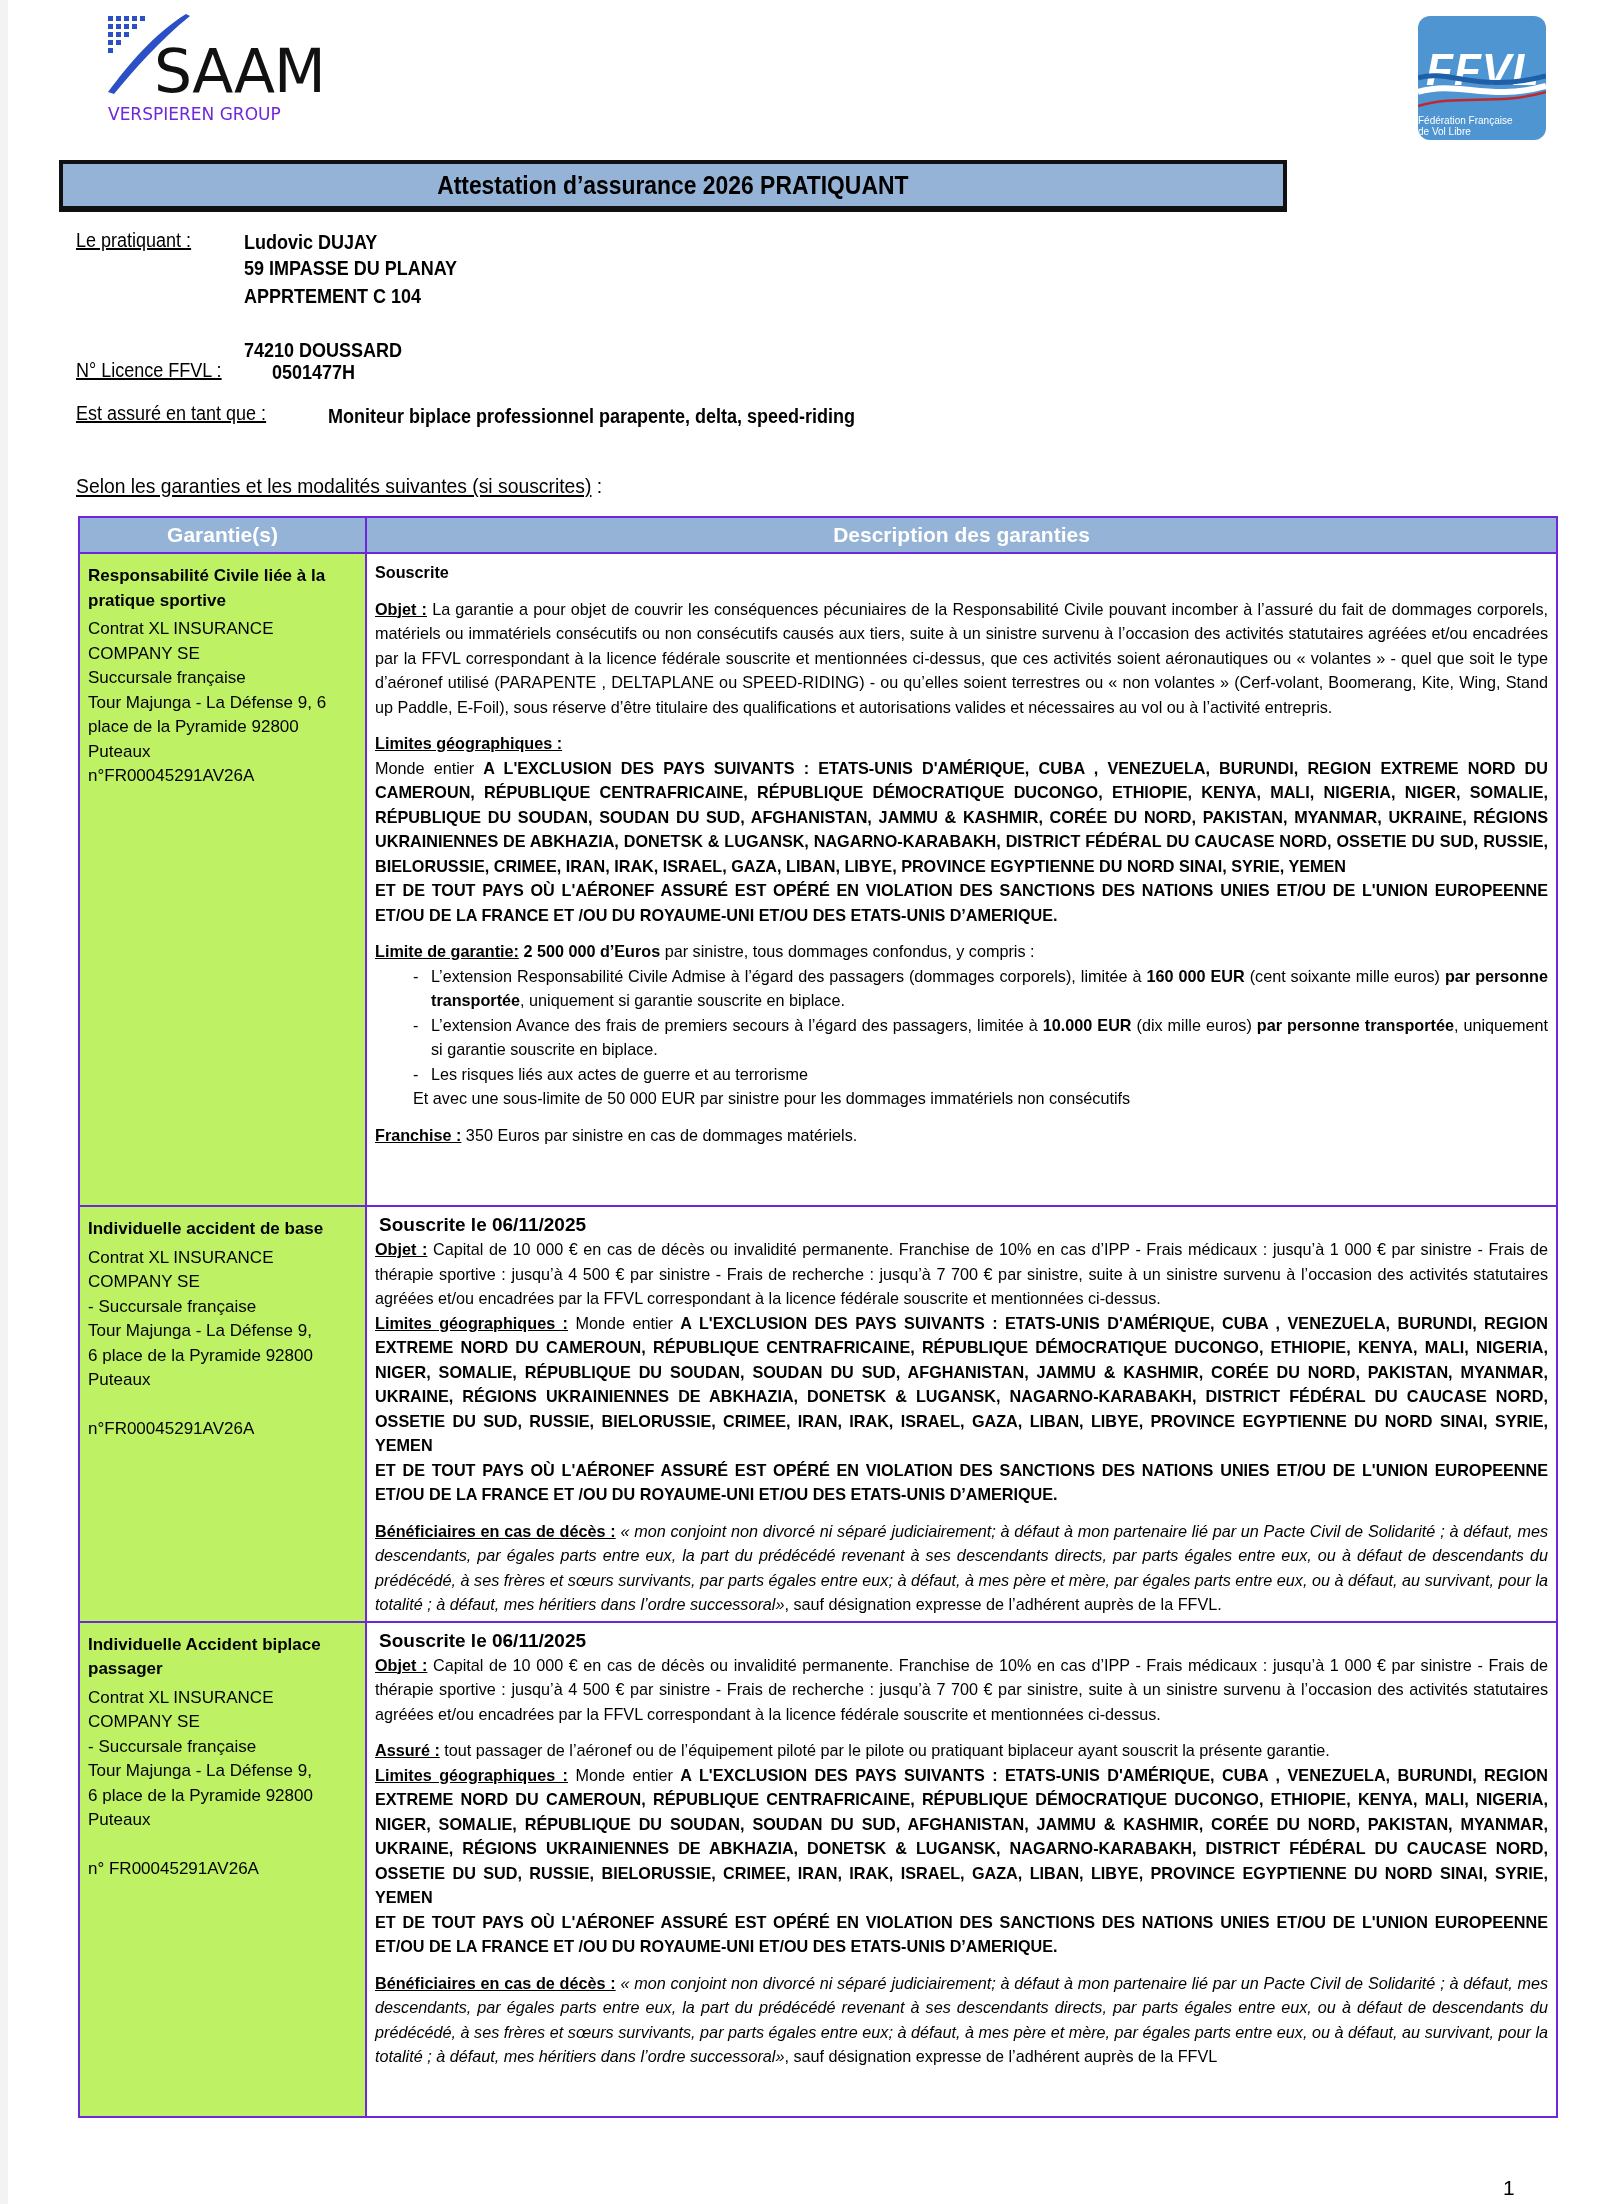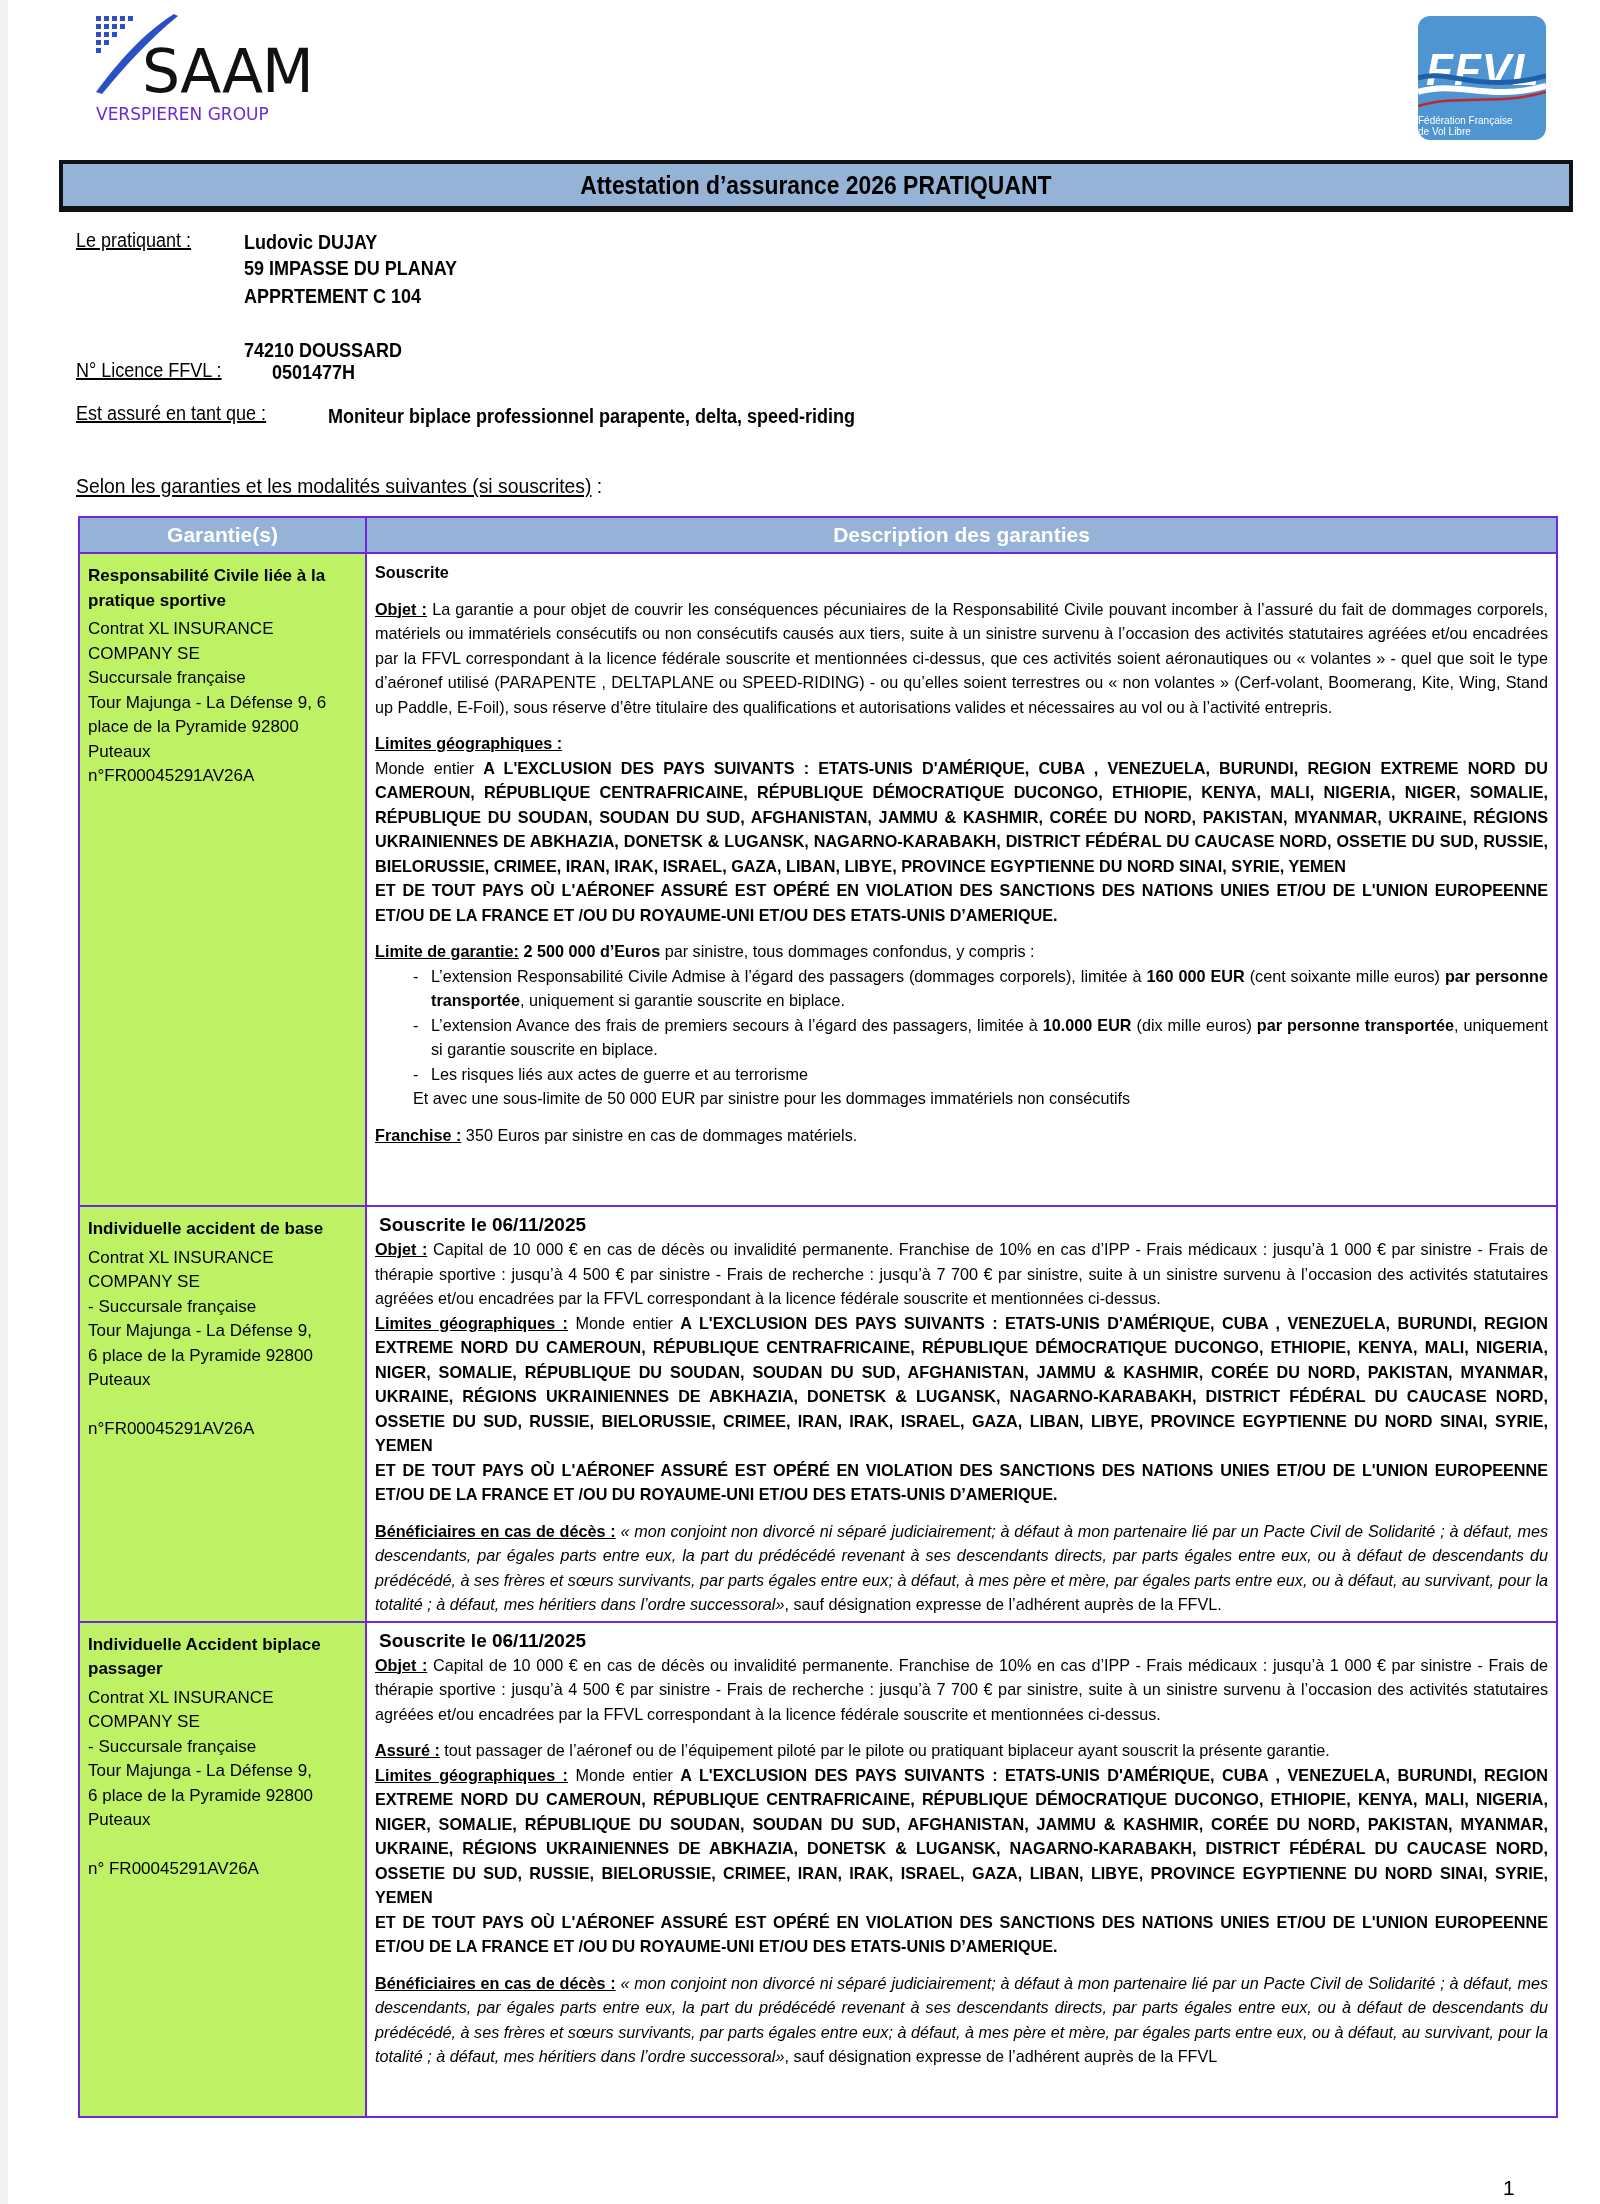--- a/index.html
+++ b/index.html
@@ -1,32 +1,32 @@
 <!DOCTYPE html>
 <html><head>
 <meta charset="utf-8">
 <style>
   * { box-sizing: border-box; margin: 0; padding: 0; }
   html, body { width: 1600px; height: 2204px; background: #ffffff; }
   body { position: relative; font-family: "Liberation Sans", sans-serif; color: #000; overflow: hidden; }
   .page-edge { position: absolute; left: 0; top: 0; width: 8px; height: 2204px; background: #f3f3f3; }
 
   
-  .saam-logo { position: absolute; left: 92px; top: 14px; width: 260px; height: 115px; }
+  .saam-logo { position: absolute; left: 104px; top: 14px; width: 260px; height: 115px; }
   .saam-mark { position: absolute; left: 0; top: 0; width: 90px; height: 80px; }
   .saam-text { position: absolute; left: 50px; top: 22px; font-size: 60px; letter-spacing: -1px; color: #111; font-family: "DejaVu Sans", sans-serif; font-weight: normal; }
   .saam-sub { position: absolute; left: 4px; top: 90px; font-size: 17px; color: #6d28d9; font-family: "DejaVu Sans", sans-serif; }
   .ffvl-logo { position: absolute; left: 1418px; top: 16px; width: 128px; height: 124px; border-radius: 12px; background: #4f95d2; overflow: hidden; }
   .ffvl-text { position: absolute; left: 8px; top: 4px; font-size: 44px; font-weight: bold; color: #fff; font-style: italic; letter-spacing: 1px; margin-top: 25px; }
   .ffvl-waves { position: absolute; left: 0; top: 50px; width: 128px; height: 50px; }
   .ffvl-sub { position: absolute; left: 0; width: 128px; text-align: left; font-size: 10px; color: #fff; line-height: 12px; }
   .ffvl-sub.l1 { top: 99px; } .ffvl-sub.l2 { top: 110px; }
 
   
-  .title-bar { position: absolute; left: 59px; top: 160px; width: 1514px; height: 52px; background: #95b3d7; border: 4px solid #111; border-bottom-width: 6px; display: flex; align-items: center; justify-content: center; }
+  .title-bar { position: absolute; left: 59px; top: 160px; width: 1228px; height: 52px; background: #95b3d7; border: 4px solid #111; border-bottom-width: 6px; display: flex; align-items: center; justify-content: center; }
   .title-text { font-size: 26px; font-weight: bold; font-family: "Liberation Sans Narrow", "Liberation Sans", sans-serif; transform: scaleX(0.88); }
 
   
   .label { position: absolute; font-size: 20px; text-decoration: underline; font-family: "Liberation Sans", sans-serif; transform-origin: left center; transform: scaleX(0.9); }
   .value { position: absolute; font-size: 20px; font-weight: bold; transform-origin: left center; transform: scaleX(0.9); }
   .intro { position: absolute; left: 76px; top: 474px; font-size: 21px; transform-origin: left center; transform: scaleX(0.92); }
   .intro u { text-decoration: underline; }
 
   
   .gtable { position: absolute; left: 78px; top: 516px; width: 1480px; border-collapse: collapse; table-layout: fixed; }

